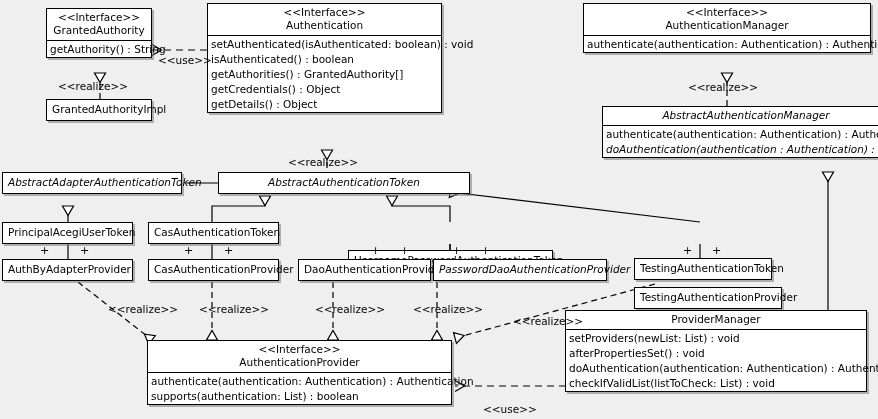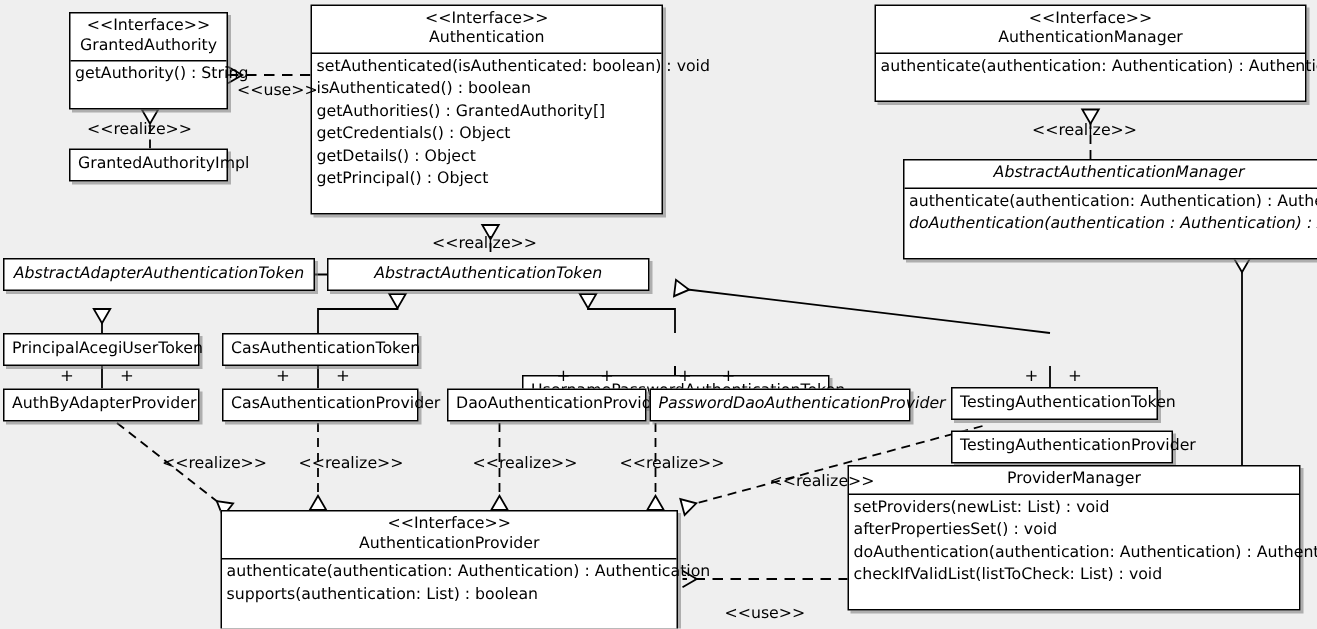--- a/index.html
+++ b/index.html
@@ -43,21 +43,21 @@
     white-space: nowrap;
   }
   .uml-name {
     display: block;
     text-align: center;
     white-space: nowrap;
   }
   .uml-name.abstract { font-style: italic; }
   .uml-compartment {
     border-top: 1.5px solid #000;
-    padding: 1px 0 15px 0;
+    padding: 1px 0 0 0;
   }
   .uml-op {
     display: block;
     padding: 0 2px 0 3px;
     line-height: 15px;
     white-space: nowrap;
     overflow: visible;
   }
   .uml-op.abstract { font-style: italic; }
   
@@ -197,21 +197,20 @@
     <div class="uml-header">
       <span class="uml-stereo">&lt;&lt;Interface&gt;&gt;</span>
       <span class="uml-name">Authentication</span>
     </div>
     <div class="uml-compartment">
       <span class="uml-op">setAuthenticated(isAuthenticated: boolean) : void</span>
       <span class="uml-op">isAuthenticated() : boolean</span>
       <span class="uml-op">getAuthorities() : GrantedAuthority[]</span>
       <span class="uml-op">getCredentials() : Object</span>
       <span class="uml-op">getDetails() : Object</span>
-      <span class="uml-op">getPrincipal() : Object</span>
     </div>
   </div>
 
   <div class="uml-class" style="left:583px; top:3px; width:288px;">
     <div class="uml-header">
       <span class="uml-stereo">&lt;&lt;Interface&gt;&gt;</span>
       <span class="uml-name">AuthenticationManager</span>
     </div>
     <div class="uml-compartment">
       <span class="uml-op">authenticate(authentication: Authentication) : Authentication</span>
@@ -221,27 +220,27 @@
   <div class="uml-class" style="left:602px; top:106px; width:288px;">
     <div class="uml-header">
       <span class="uml-name abstract">AbstractAuthenticationManager</span>
     </div>
     <div class="uml-compartment">
       <span class="uml-op">authenticate(authentication: Authentication) : Authentication</span>
       <span class="uml-op abstract">doAuthentication(authentication : Authentication) : Authentication</span>
     </div>
   </div>
 
-  <div class="uml-class uml-simple" style="left:2px; top:172px; width:208px;">
+  <div class="uml-class uml-simple" style="left:2px; top:172px; width:180px;">
     <div class="uml-header">
       <span class="uml-name abstract">AbstractAdapterAuthenticationToken</span>
     </div>
   </div>
 
-  <div class="uml-class uml-simple" style="left:218px; top:172px; width:215px;">
+  <div class="uml-class uml-simple" style="left:218px; top:172px; width:252px;">
     <div class="uml-header">
       <span class="uml-name abstract">AbstractAuthenticationToken</span>
     </div>
   </div>
 
   <div class="uml-class uml-simple" style="left:2px; top:222px; width:131px;">
     <div class="uml-header">
       <span class="uml-name">PrincipalAcegiUserToken</span>
     </div>
   </div>

